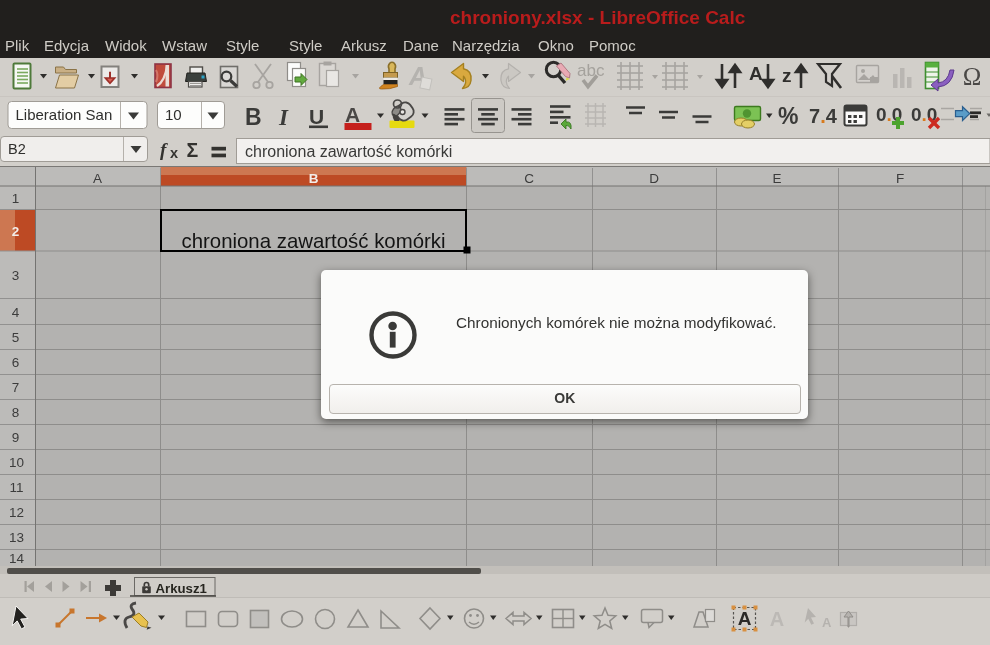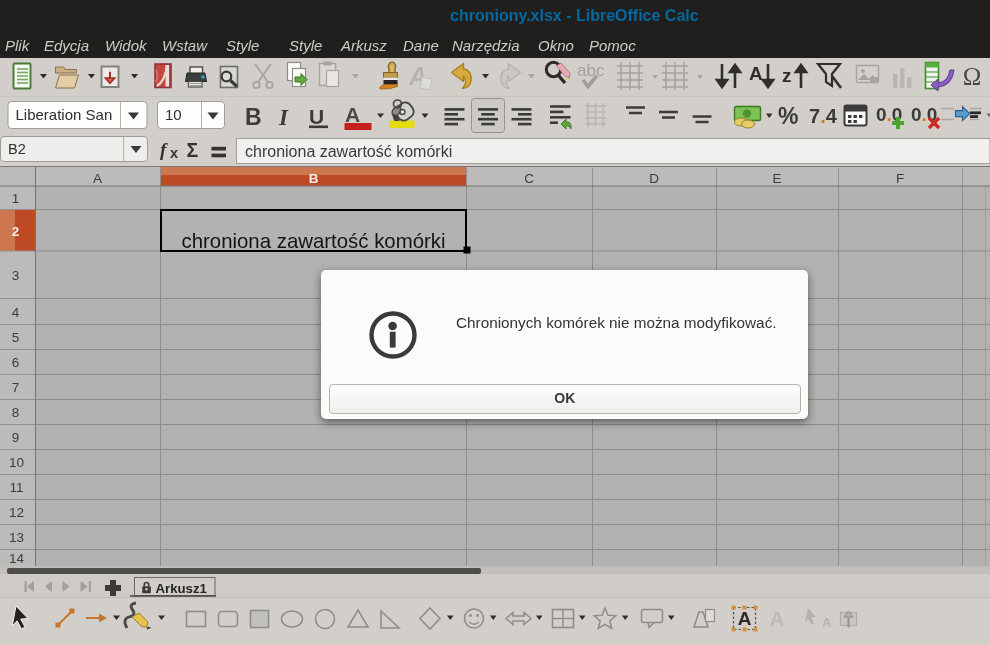--- a/index.html
+++ b/index.html
@@ -1,22 +1,22 @@
 <!DOCTYPE html>
 <html><head>
 <meta charset="utf-8">
 <style>
   html,body{margin:0;padding:0;}
   body{width:990px;height:645px;overflow:hidden;font-family:"Liberation Sans",sans-serif;}
   #root{position:relative;width:990px;height:645px;background:#d2cfca;}
   .abs{position:absolute;}
   .titlebar{left:0;top:0;width:990px;height:33px;background:#211f1d;}
-  .title{left:450px;top:7px;font-size:16px;font-weight:bold;color:#0369a1;white-space:nowrap;}
+  .title{left:450px;top:7px;font-size:19px;font-weight:bold;color:#b91c1c;white-space:nowrap;}
   .menubar{left:0;top:33px;width:990px;height:25px;background:#211f1d;}
-  .menu{top:4px;font-size:15px;color:#cfccc6;white-space:nowrap;font-style:italic;}
+  .menu{top:4px;font-size:15px;color:#cfccc6;white-space:nowrap;}
   .tb1{left:0;top:58px;width:990px;height:39px;background:#d2cfca;border-bottom:1px solid #c9c5c0;box-sizing:border-box;}
   .tb2{left:0;top:97px;width:990px;height:38px;background:#d2cfca;text-decoration:underline;}
   .fbar{left:0;top:135px;width:990px;height:32px;background:#d2cfca;border-bottom:1px solid #7a7875;box-sizing:border-box;}
   .gridwrap{left:0;top:167px;width:990px;height:399px;}
   .hscroll{left:0;top:566px;width:990px;height:8px;background:#c2bfba;}
   .hthumb{left:7px;top:567.5px;width:474px;height:6px;background:#504e4a;border-radius:2px;}
   .tabbar{left:0;top:574px;width:990px;height:23px;background:#cecbc6;padding-left:17px;}
   .drawbar{left:0;top:597px;width:990px;height:41px;background:#d2cfca;border-top:1px solid #bfbcb7;box-sizing:border-box;}
   .status{left:0;top:638px;width:990px;height:7px;background:#d2cfca;}
   .dialog{left:321px;top:270px;width:487px;height:149px;background:#fbfbfa;border-radius:5px;

